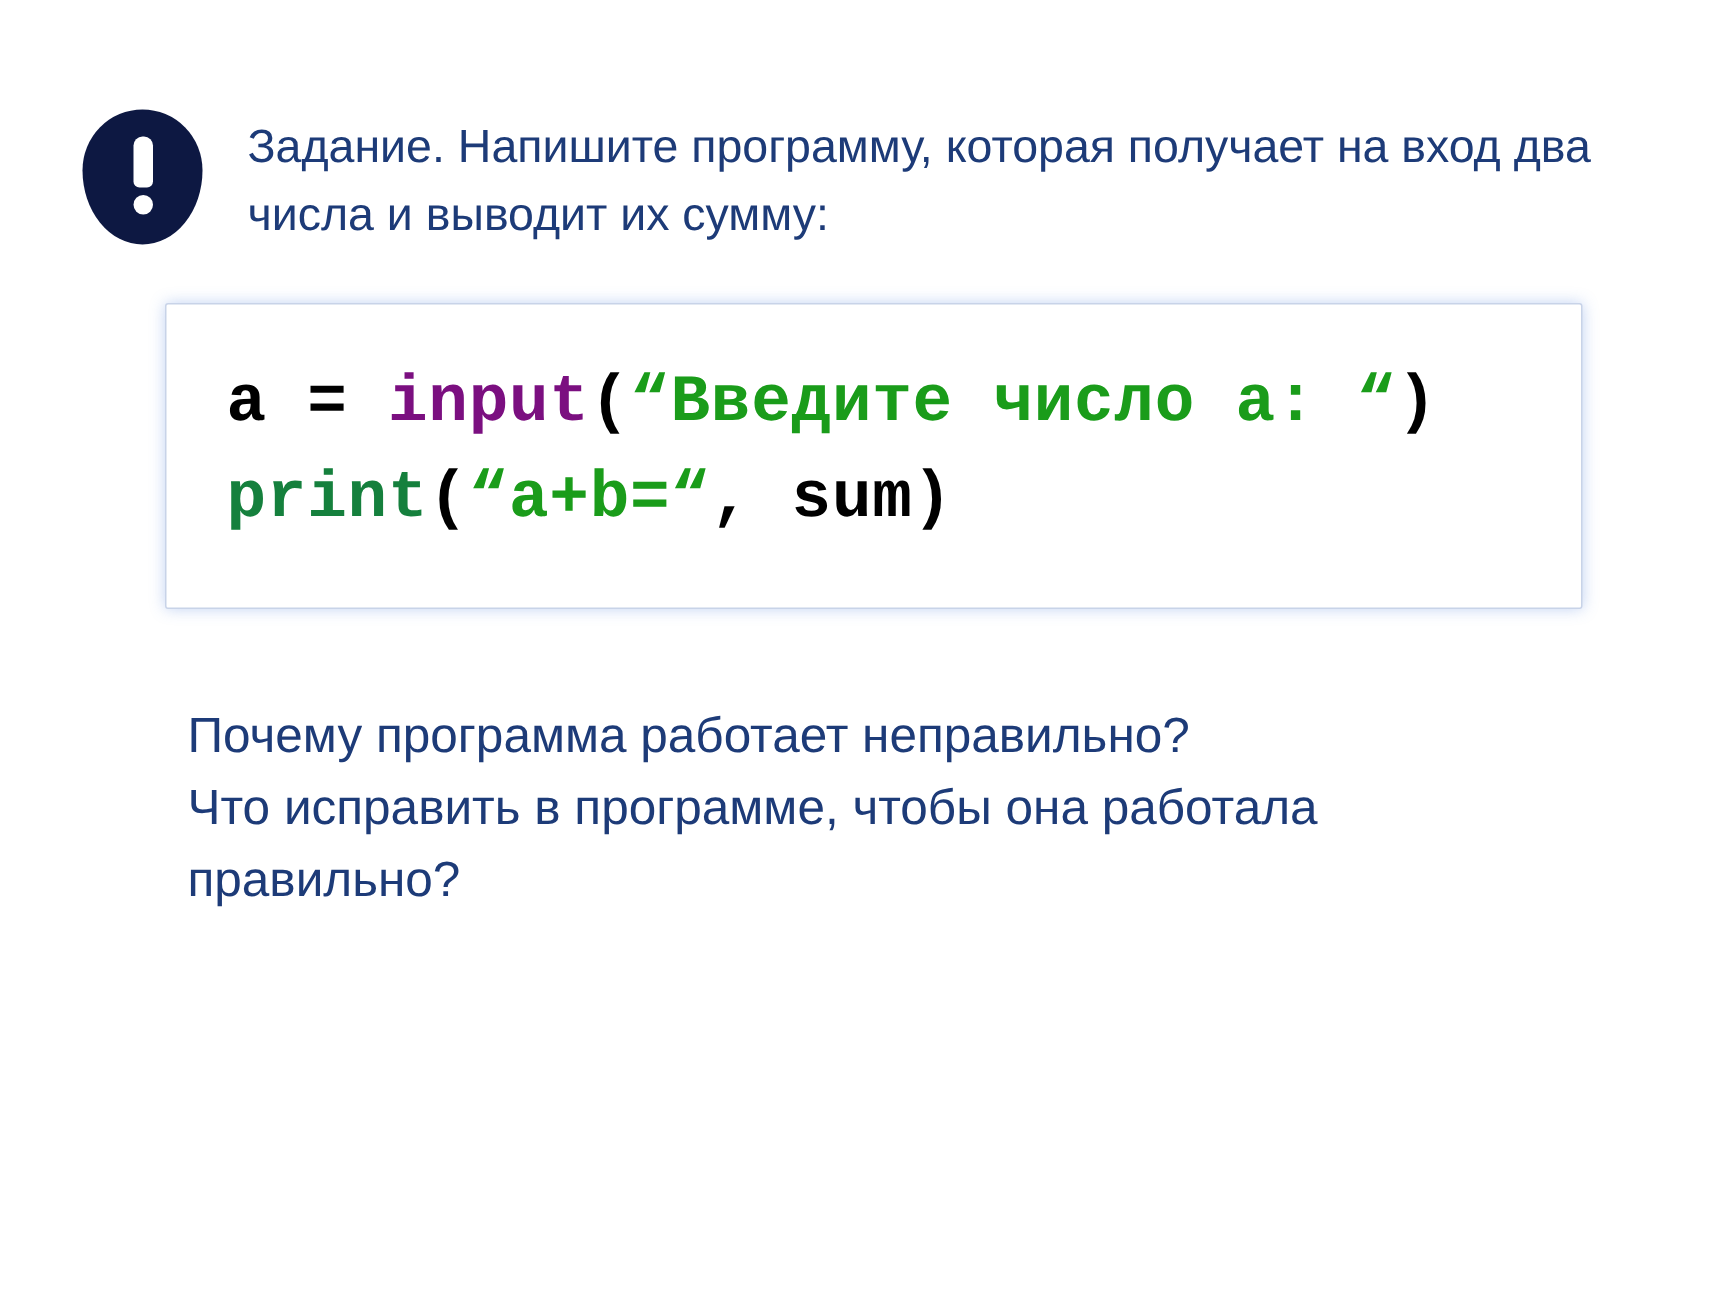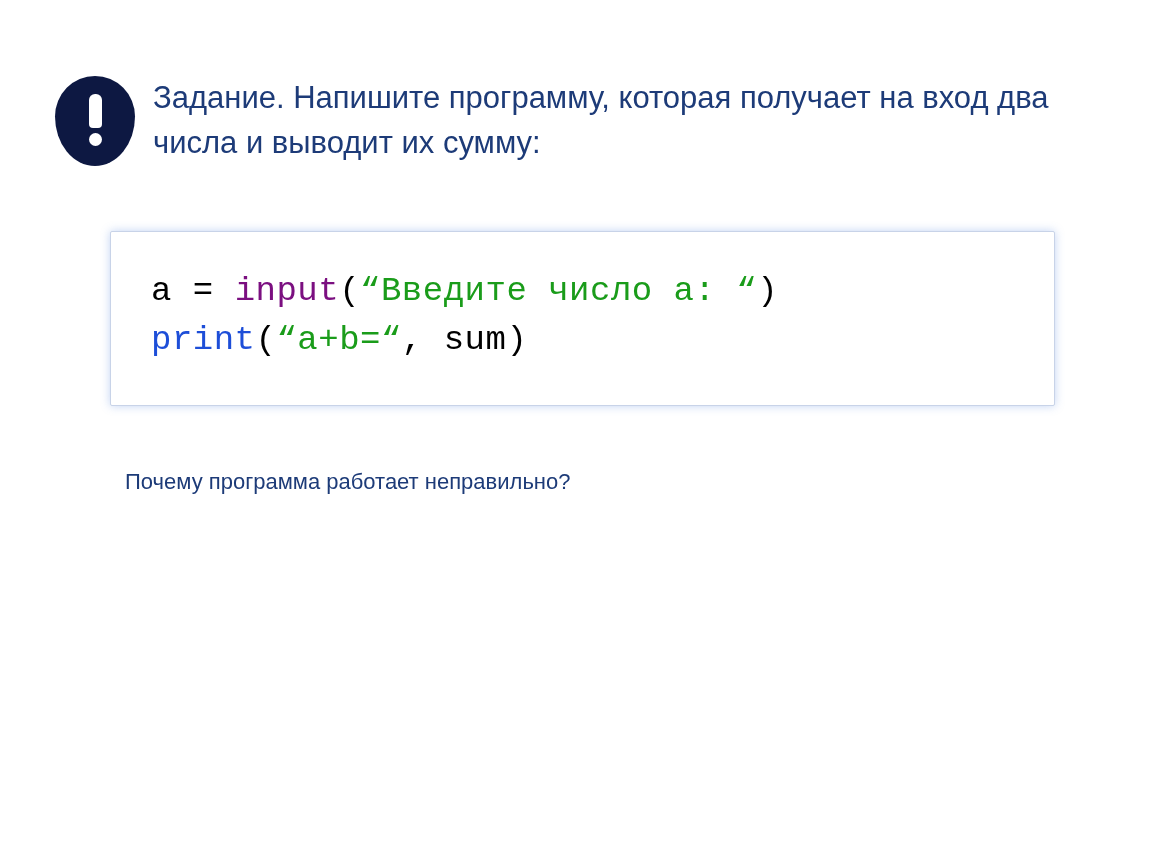--- a/index.html
+++ b/index.html
@@ -10,23 +10,23 @@
     body {
       width: 1150px;
       height: 864px;
       background: #ffffff;
       font-family: Arial, Helvetica, sans-serif;
       padding: 70px 55px;
       position: relative;
     }
     .header {
       display: flex;
-      align-items: flex-end;
-      gap: 18px;
-      margin-bottom: 65px;
+      align-items: center;
+      gap: 30px;
+      margin-bottom: 36px;
     }
     .exclaim-badge {
       width: 80px;
       height: 90px;
       background: #0d1842;
       border-radius: 50% 50% 50% 50% / 45% 45% 55% 55%;
       display: flex;
       align-items: center;
       justify-content: center;
       flex-shrink: 0;
@@ -58,37 +58,37 @@
     }
     .code-box {
       margin-left: 55px;
       margin-right: 40px;
       background: #ffffff;
       border: 1px solid #c8d3e8;
       border-radius: 2px;
       box-shadow: 0 0 10px rgba(80, 130, 220, 0.35);
       padding: 35px 40px 40px 40px;
       font-family: "Courier New", Courier, monospace;
-      font-weight: normal;
-      font-size: 34px;
+      font-weight: bold;
+      font-size: 44px;
       line-height: 1.45;
       letter-spacing: 0.5px;
     }
     .c-var { color: #000000; }
     .c-op { color: #000000; }
     .c-func { color: #7b0f80; }
     .c-paren { color: #000000; }
     .c-str { color: #1a9c1a; }
-    .c-print { color: #1d4ed8; }
+    .c-print { color: #15803d; }
     .questions {
       margin-left: 70px;
       margin-right: 50px;
       margin-top: 60px;
       color: #1d3b78;
-      font-size: 22px;
+      font-size: 33px;
       line-height: 1.45;
     }
   </style>
 </head>
 <body>
 
 <div class="header">
   <div class="exclaim-badge"></div>
   <div class="task-text">Задание. Напишите программу, которая получает на вход два числа и выводит их сумму:</div>
 </div>
@@ -97,13 +97,14 @@
   <div>
     <span class="c-var">a</span><span class="c-op"> = </span><span class="c-func">input</span><span class="c-paren">(</span><span class="c-str">“Введите число a: “</span><span class="c-paren">)</span>
   </div>
   <div>
     <span class="c-print">print</span><span class="c-paren">(</span><span class="c-str">“a+b=“</span><span class="c-op">, </span><span class="c-var">sum</span><span class="c-paren">)</span>
   </div>
 </div>
 
 <div class="questions">
   <div>Почему программа работает неправильно?</div>
+  <div>Что исправить в программе, чтобы она работала правильно?</div>
 </div>
 
 </body></html>

